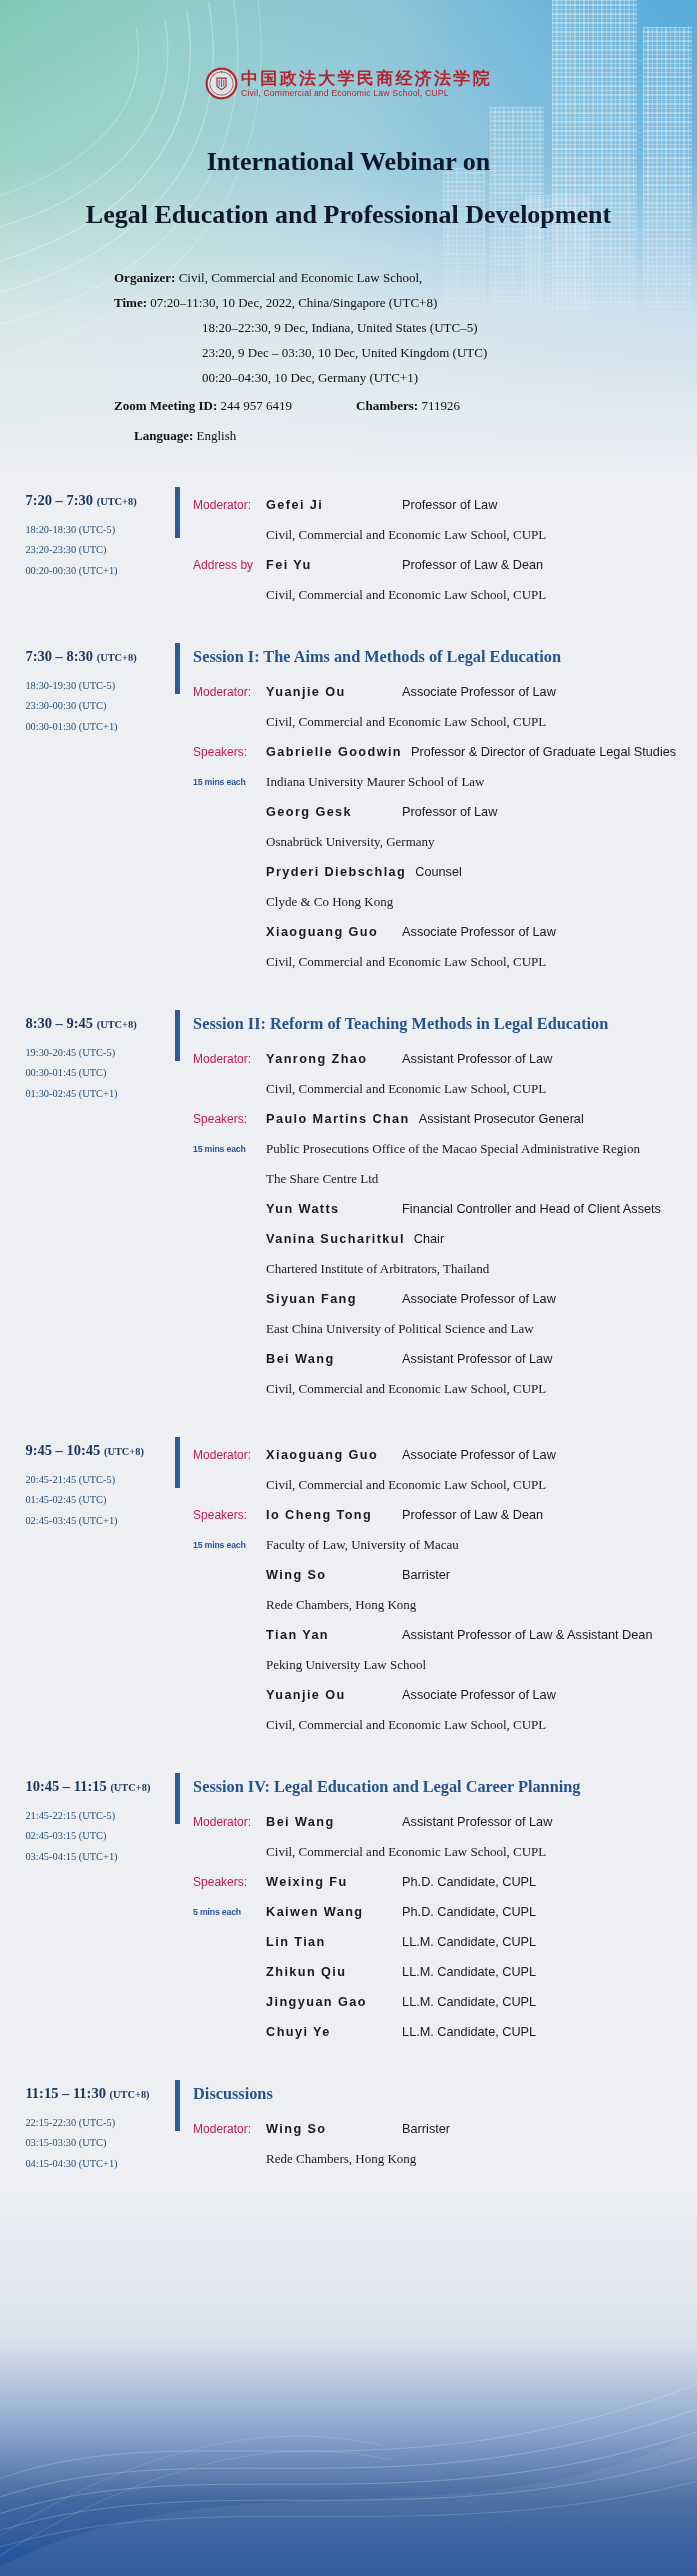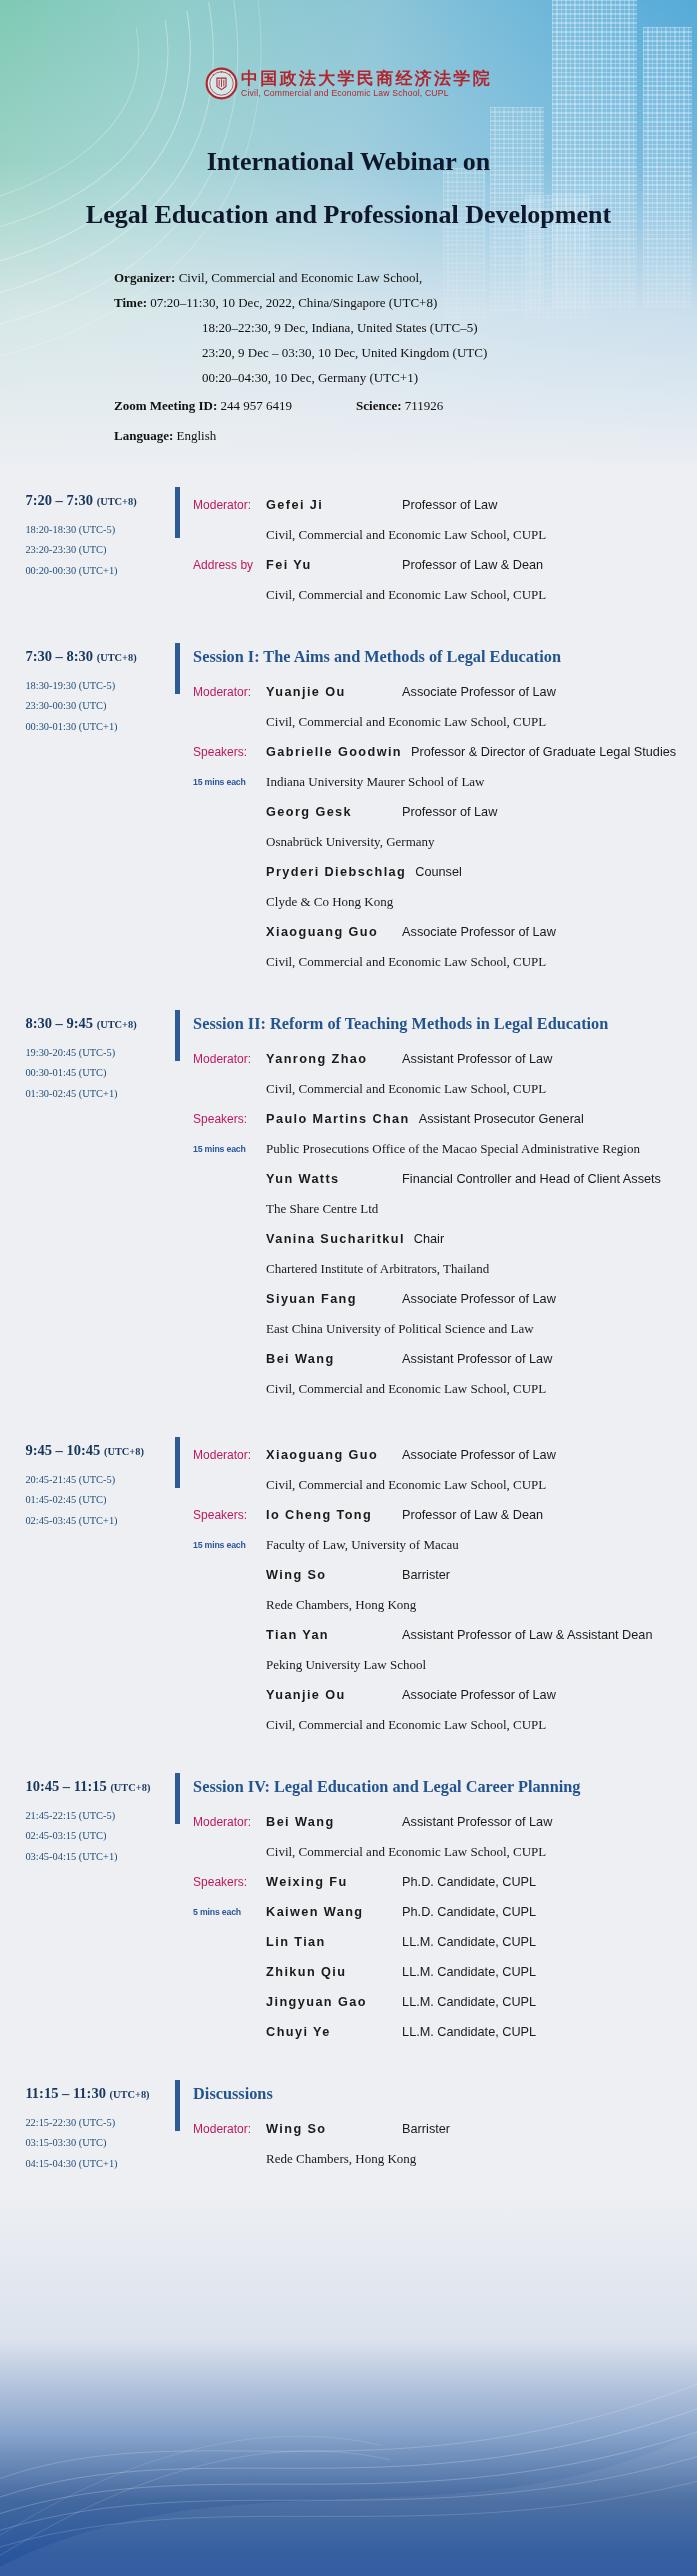--- a/index.html
+++ b/index.html
@@ -60,21 +60,21 @@
   .main-title{
     margin-top:35px;text-align:center;
     font-weight:bold;font-size:26px;line-height:53px;color:#0f172a;
   }
   
   .info{margin:23.6px 0 0 114px;font-size:13px;line-height:25px;color:#111;}
   .info b{font-weight:bold;}
   .ind-org{padding-left:84px;}
   .ind-time{padding-left:88px;font-family:Liberation Serif, serif;}
   .iline.zoomline{margin-top:3.6px;}
-  .iline.langline{margin-top:4.5px;}
+  .iline.langline{margin-top:4.5px;margin-left:20px;}
   .pass-label{margin-left:64px;}
   
   .schedule{margin-top:42px;}
   .session{display:flex;align-items:flex-start;margin-bottom:36px;}
   .time-col{width:175px;flex:none;box-sizing:border-box;padding:0 5.4px 0 25.4px;}
   .time-main{font-weight:bold;color:#17365d;font-size:14.5px;line-height:20px;white-space:nowrap;}
   .tzone{font-size:10.4px;}
   .time-alts{margin-top:8.2px;font-size:10.4px;line-height:20.4px;color:#1f4e79;white-space:nowrap;}
   .vbar{width:4.5px;height:51px;background:#2e5a96;flex:none;margin-top:-2.7px;}
   .s-content{flex:1;min-width:0;box-sizing:border-box;padding-left:13.6px;}
@@ -159,21 +159,21 @@
     <div>International Webinar on</div>
     <div>Legal Education and Professional Development</div>
   </h1>
 
   <section class="info">
     <div class="iline"><b>Organizer:</b> <span>Civil, Commercial and Economic Law School,</span></div>
     <div class="iline"><b>Time:</b> <span>07:20–11:30, 10 Dec, 2022, China/Singapore (UTC+8)</span></div>
     <div class="iline ind-time">18:20–22:30, 9 Dec, Indiana, United States (UTC–5)</div>
     <div class="iline ind-time">23:20, 9 Dec – 03:30, 10 Dec, United Kingdom (UTC)</div>
     <div class="iline ind-time">00:20–04:30, 10 Dec, Germany (UTC+1)</div>
-    <div class="iline zoomline"><b>Zoom Meeting ID:</b> <span>244 957 6419</span><b class="pass-label">Science:</b> <span>711926</span></div>
+    <div class="iline zoomline"><b>Zoom Meeting ID:</b> <span>244 957 6419</span><b class="pass-label">Chambers:</b> <span>711926</span></div>
     <div class="iline langline"><b>Language:</b> <span>English</span></div>
   </section>
 
   <section class="schedule">
 
   <div class="session">
         <div class="time-col">
           <div class="time-main">
             <span>7:20 – 7:30</span>
             <span class="tzone">(UTC+8)</span>
@@ -359,33 +359,33 @@
 
                 </span>
               </div>
             <div class="row affil">
                 <span class="rlabel mins">15 mins each</span>
                 <span class="rmain fit">
 
                   <span class="atext">Public Prosecutions Office of the Macao Special Administrative Region</span>
                 </span>
               </div>
+            <div class="row affil">
+                <span class="rlabel"></span>
+                <span class="rmain fit">
+
+                  <span class="atext">The Share Centre Ltd</span>
+                </span>
+              </div>
             <div class="row person">
                 <span class="rlabel"></span>
                 <span class="rmain fit">
                   <span class="name">Yun Watts</span>
                   <span class="role">Financial Controller and Head of Client Assets</span>
 
-                </span>
-              </div>
-            <div class="row affil">
-                <span class="rlabel"></span>
-                <span class="rmain fit">
-
-                  <span class="atext">The Share Centre Ltd</span>
                 </span>
               </div>
             <div class="row person">
                 <span class="rlabel"></span>
                 <span class="rmain fit">
                   <span class="name">Vanina Sucharitkul</span>
                   <span class="role">Chair</span>
 
                 </span>
               </div>

